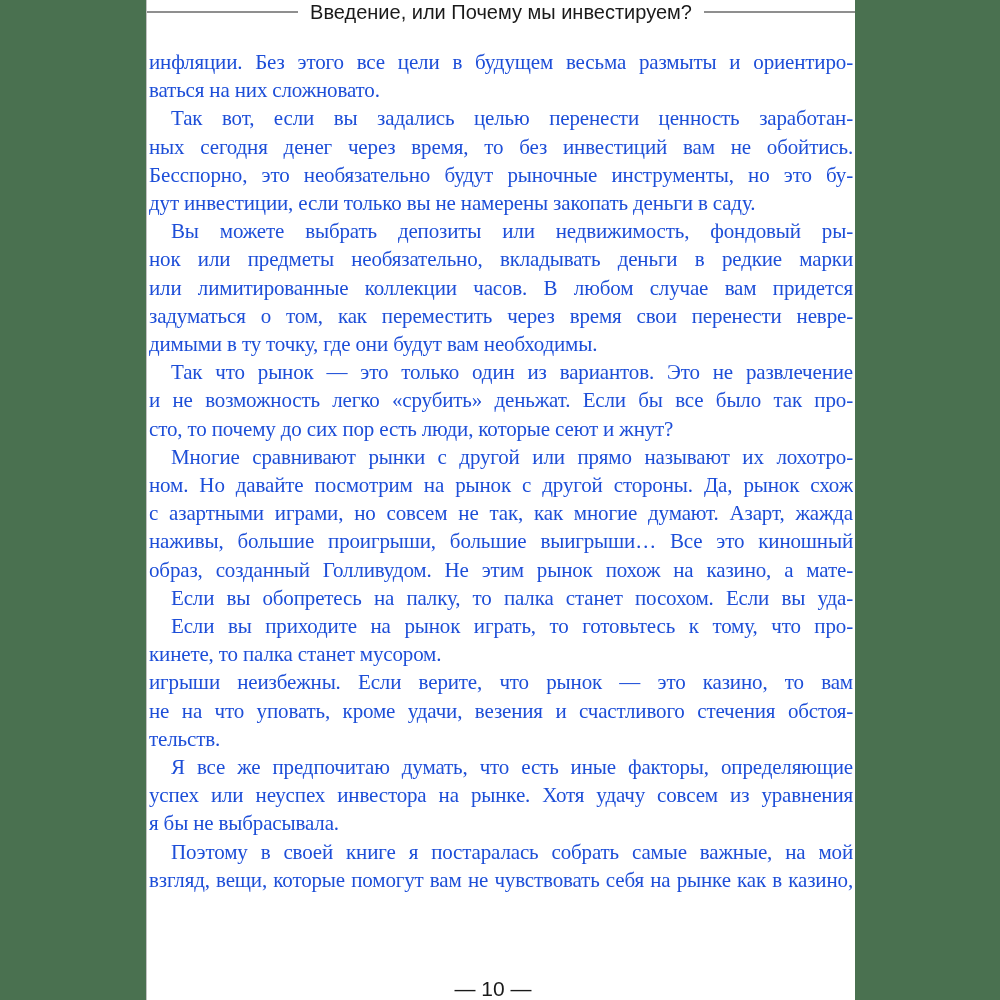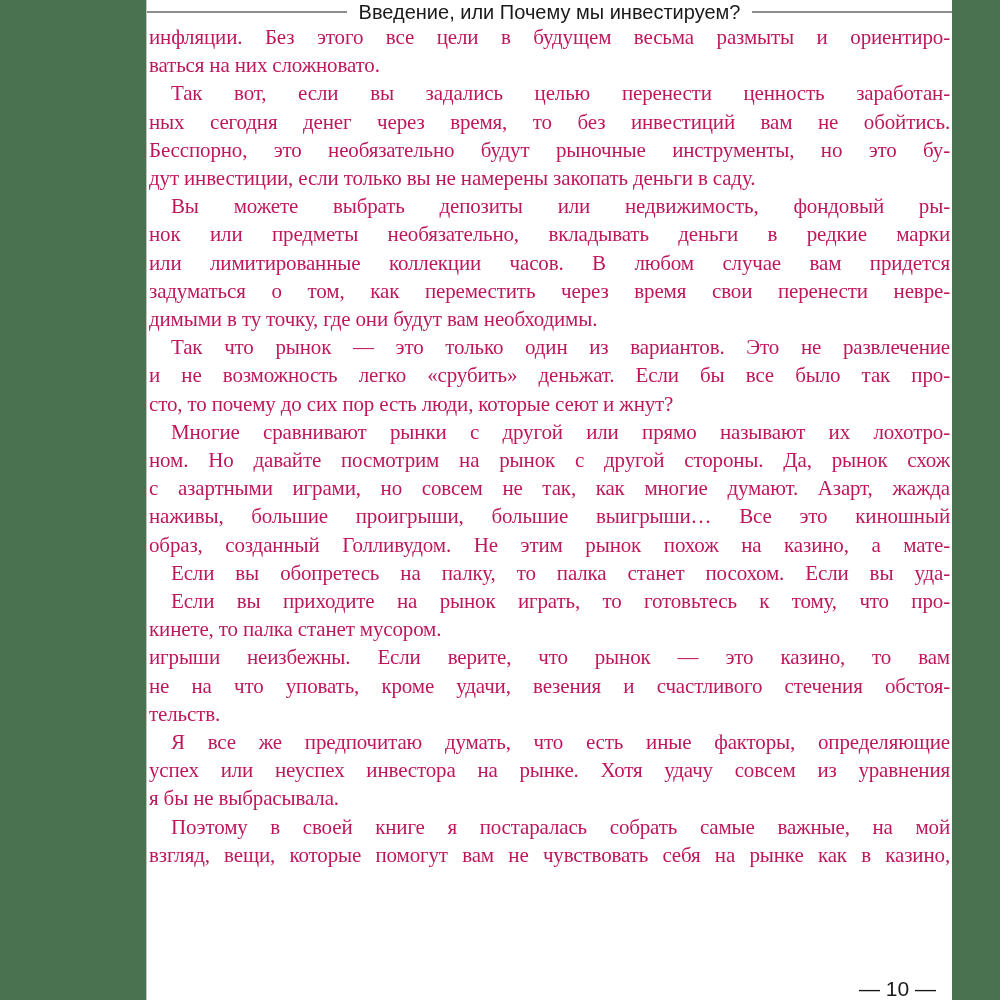--- a/index.html
+++ b/index.html
@@ -17,21 +17,21 @@
   .band {
     flex: 0 0 auto;
     background: var(--band_green, #4a7150);
     height: 1000px;
   }
   .band-left  { width: 146px; }
   .band-right { width: 145px; }
 
   .page {
     flex: 0 0 auto;
-    width: 806px;
+    width: 709px;
     height: 1000px;
     background: var(--paper_white, #ffffff);
     position: relative;
     box-sizing: border-box;
     border-left: 1px solid #c2c2c2;
   }
 
   
   .header {
     display: flex;
@@ -49,42 +49,43 @@
     padding: 0 12px;
     font-family: "Liberation Sans", "DejaVu Sans", sans-serif;
     font-size: 20px;
     line-height: 22px;
     color: #1a1a1a;
     white-space: nowrap;
   }
 
   
   .content {
+    margin-top: 25px;
     padding: 0 2px;
-    color: #be185d;
+    color: #1d4ed8;
     font-size: 21px;
     line-height: 28.2px;
     letter-spacing: -0.15px;
   }
   .line {
     text-align: justify;
     text-align-last: justify;
     white-space: normal;
     overflow: hidden;
   }
   .line.end    { text-align-last: left; }
   .line.indent { text-indent: 22px; }
 
   
   .footer {
     position: absolute;
     left: 0;
     right: 16px;
     bottom: 1px;
-    text-align: right;
+    text-align: center;
     font-family: "Liberation Sans", "DejaVu Sans", sans-serif;
     font-size: 21px;
     line-height: 21px;
     color: #1a1a1a;
   }
 </style>
 </head>
 <body>
 
 <div class="band band-left"></div>

